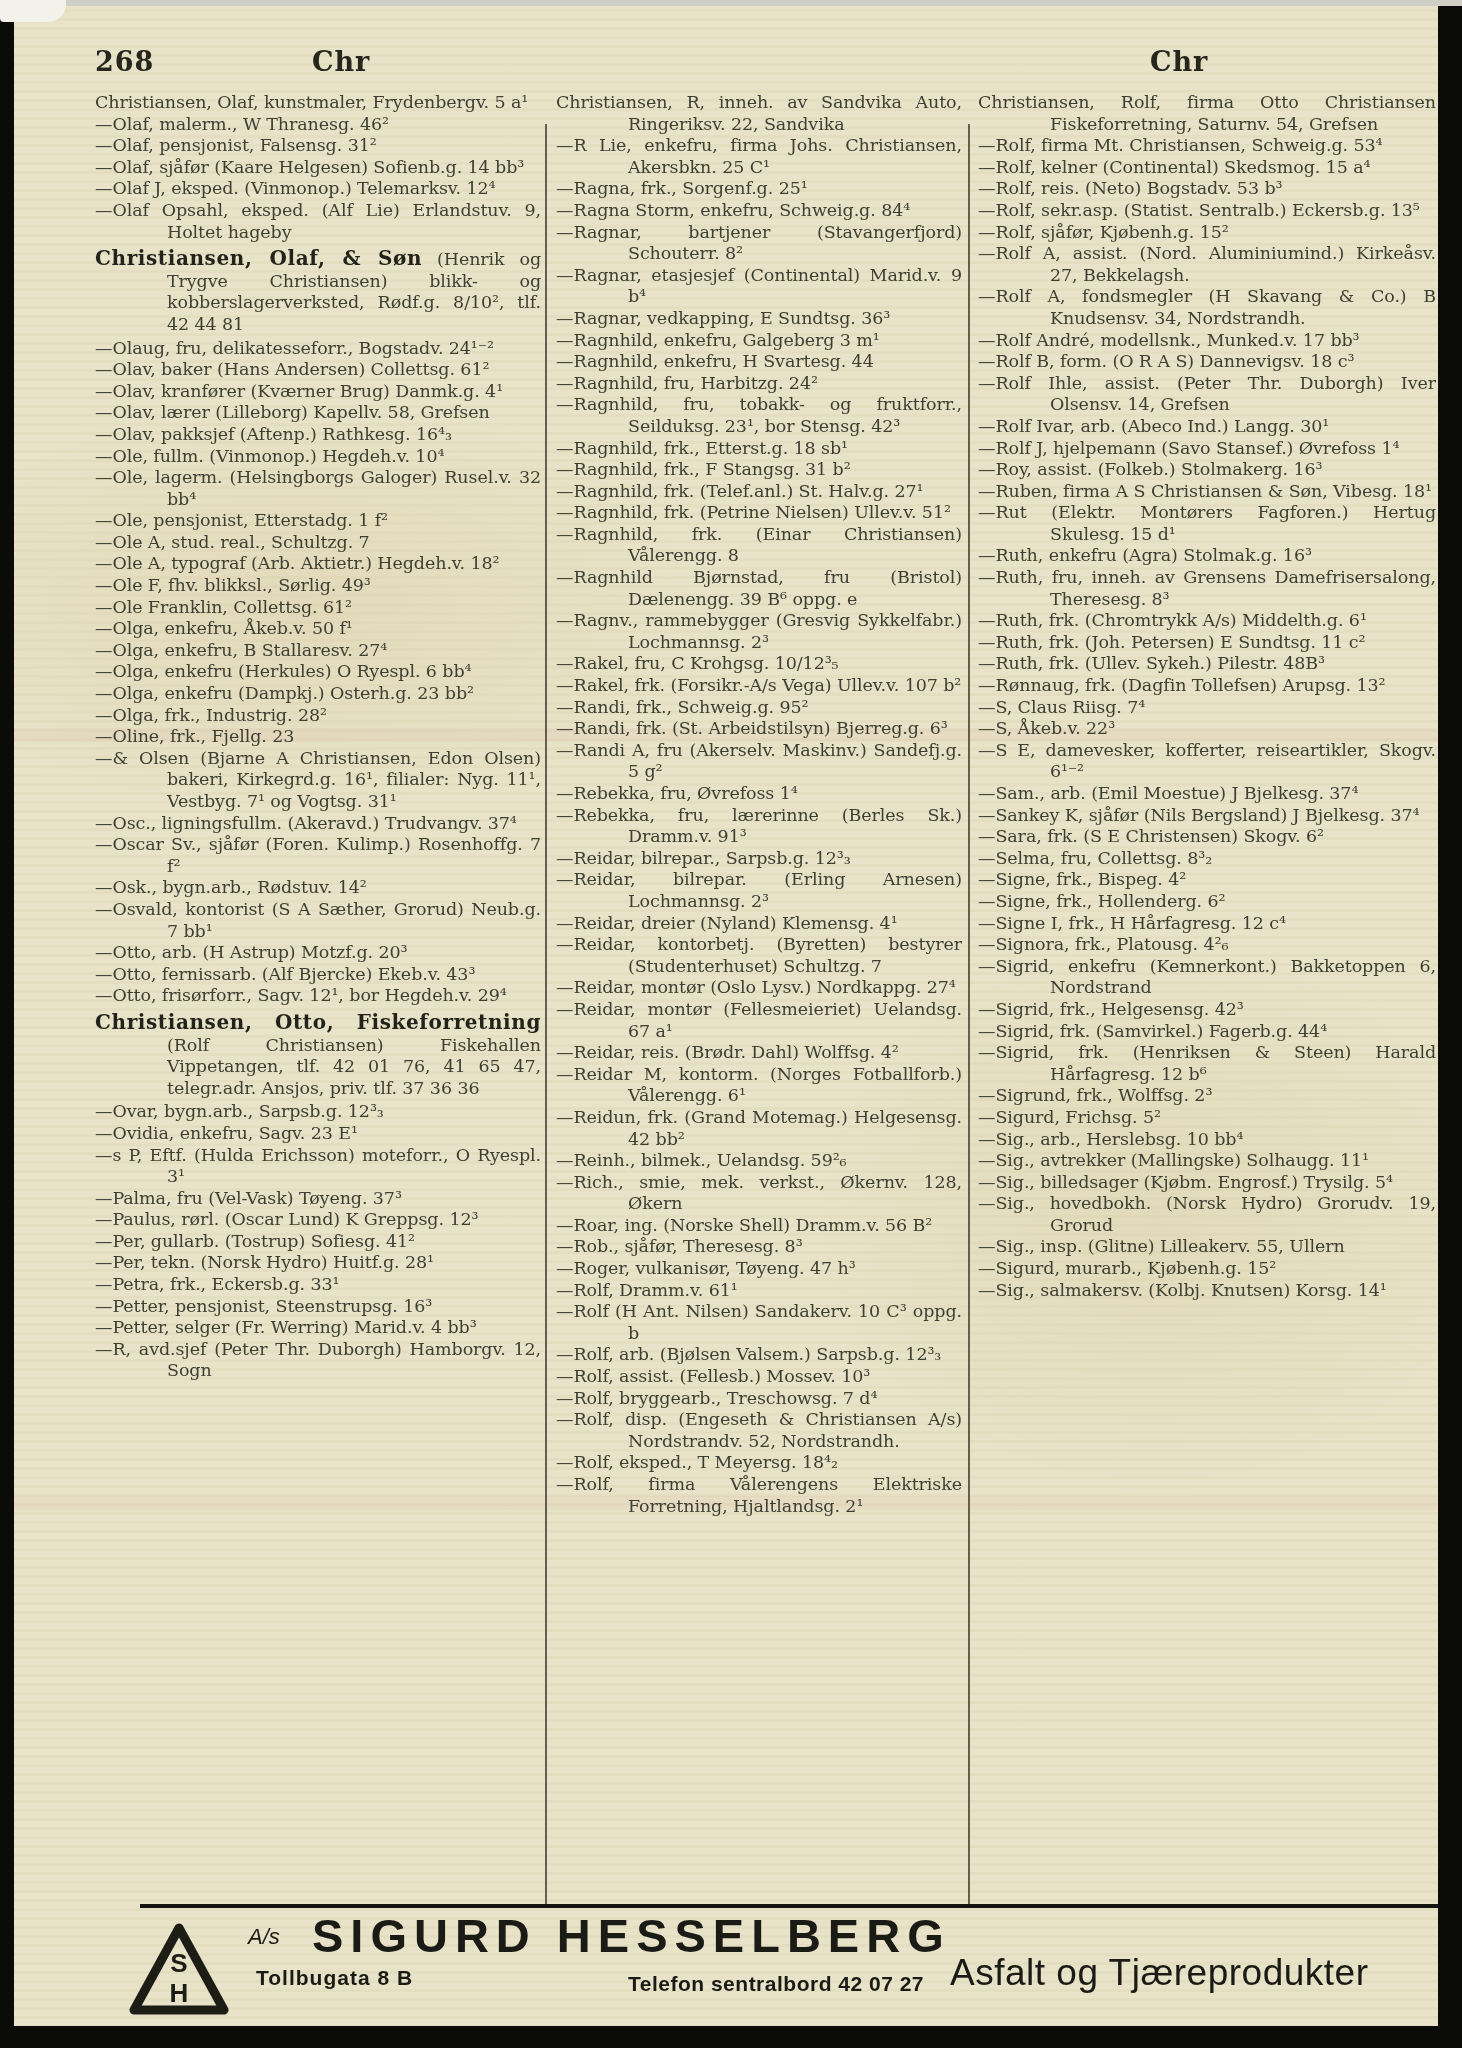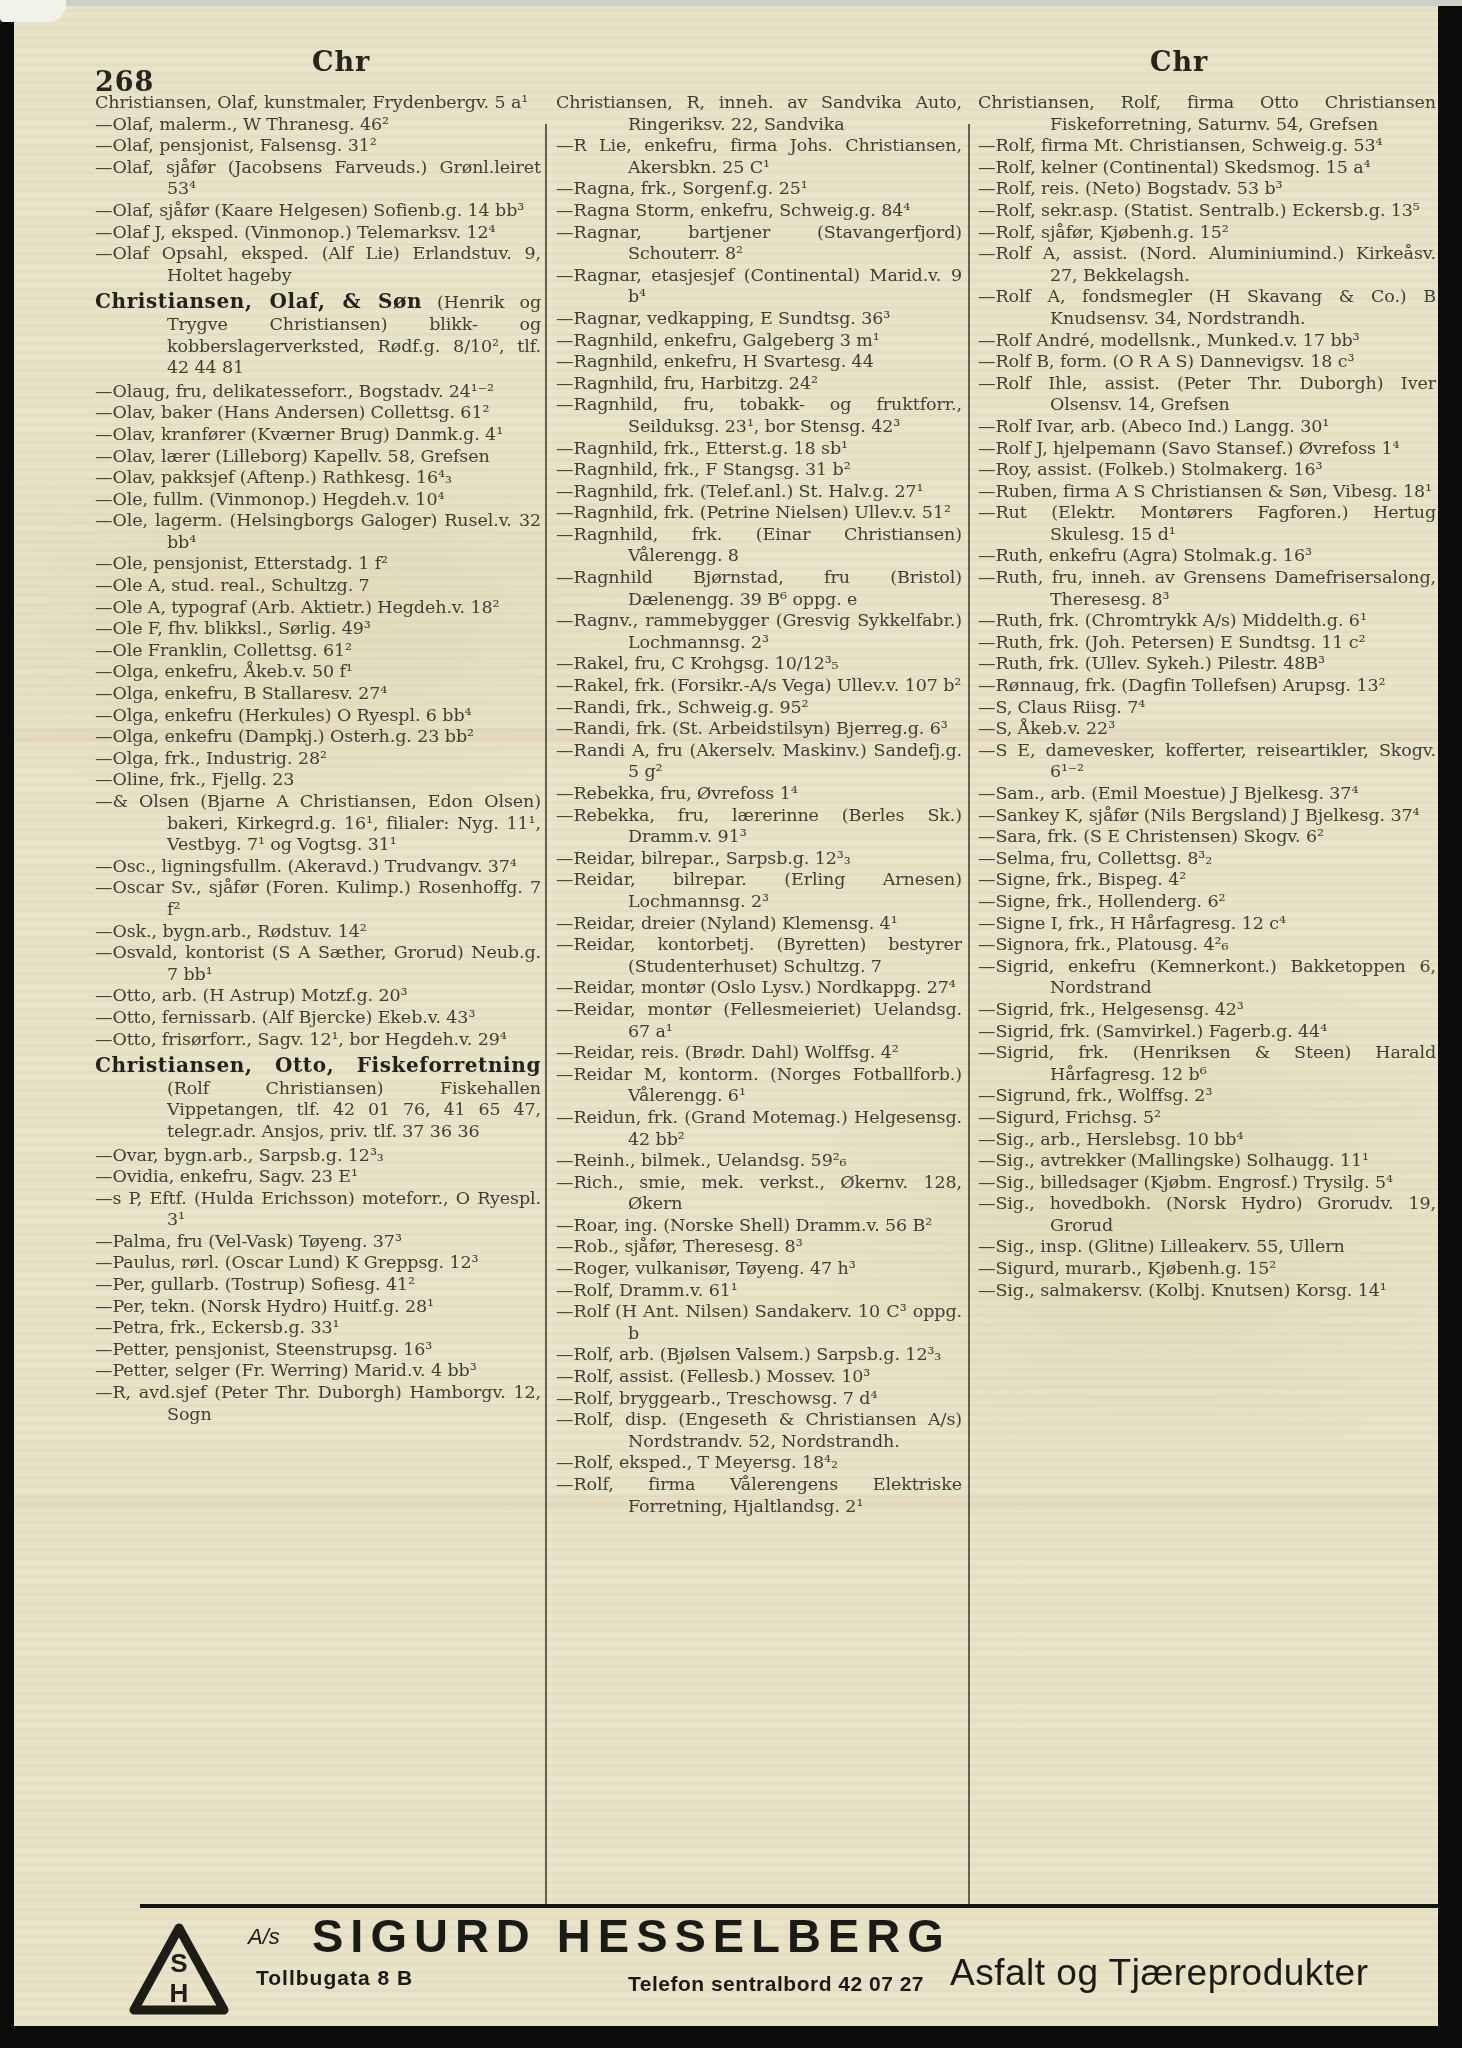--- a/index.html
+++ b/index.html
@@ -19,21 +19,21 @@
   
   .edge{position:absolute; background:#0b0b0a;}
   #edge-left{left:0; top:0; width:14px; height:2048px;}
   #edge-right{left:1438px; top:0; width:24px; height:2048px;}
   #edge-bottom{left:0; top:2026px; width:1462px; height:22px;}
   #edge-top{left:0; top:0; width:1462px; height:6px; background:#cfcfc7;}
   #corner-blob{position:absolute; left:0; top:0; width:66px; height:22px; background:#f2f1ea; border-radius:0 0 18px 4px;}
 
   
   .hdr{position:absolute; top:46px; font-weight:bold; font-size:27px; color:#26261d; letter-spacing:1px;}
-  #pgnum{left:95px;margin-top:20px;}
+  #pgnum{left:95px;}
   #sec-left{left:312px;}
   #sec-right{left:1150px;}
 
   
   .vrule{position:absolute; top:124px; width:2px; height:1782px; background:#4a493d; opacity:.85;}
   #vrule-1{left:545px;}
   #vrule-2{left:968px;}
 
   
   .col{position:absolute; top:92px; height:1812px; overflow:hidden; color:#3e3f33;
@@ -68,21 +68,20 @@
   <div class="hdr" id="sec-left">Chr</div>
   <div class="hdr" id="sec-right">Chr</div>
 
   <div class="vrule" id="vrule-1"></div>
   <div class="vrule" id="vrule-2"></div>
 
   <div class="col" id="col-0">
       <p class="entry">Christiansen, Olaf, kunstmaler, Frydenbergv. 5 a¹</p>
       <p class="entry">—Olaf, malerm., W Thranesg. 46²</p>
       <p class="entry">—Olaf, pensjonist, Falsensg. 31²</p>
-      <p class="entry">—Olaf, sjåfør (Jacobsens Farveuds.) Grønl.leiret 53⁴</p>
       <p class="entry">—Olaf, sjåfør (Kaare Helgesen) Sofienb.g. 14 bb³</p>
       <p class="entry">—Olaf J, eksped. (Vinmonop.) Telemarksv. 12⁴</p>
       <p class="entry">—Olaf Opsahl, eksped. (Alf Lie) Erlandstuv. 9, Holtet hageby</p>
       <p class="entry has-head"><span class="ehead">Christiansen, Olaf, &amp; Søn</span> (Henrik og Trygve Christiansen) blikk- og kobberslagerverksted, Rødf.g. 8/10², tlf. 42 44 81</p>
       <p class="entry">—Olaug, fru, delikatesseforr., Bogstadv. 24¹⁻²</p>
       <p class="entry">—Olav, baker (Hans Andersen) Collettsg. 61²</p>
       <p class="entry">—Olav, kranfører (Kværner Brug) Danmk.g. 4¹</p>
       <p class="entry">—Olav, lærer (Lilleborg) Kapellv. 58, Grefsen</p>
       <p class="entry">—Olav, pakksjef (Aftenp.) Rathkesg. 16⁴₃</p>
       <p class="entry">—Ole, fullm. (Vinmonop.) Hegdeh.v. 10⁴</p>

